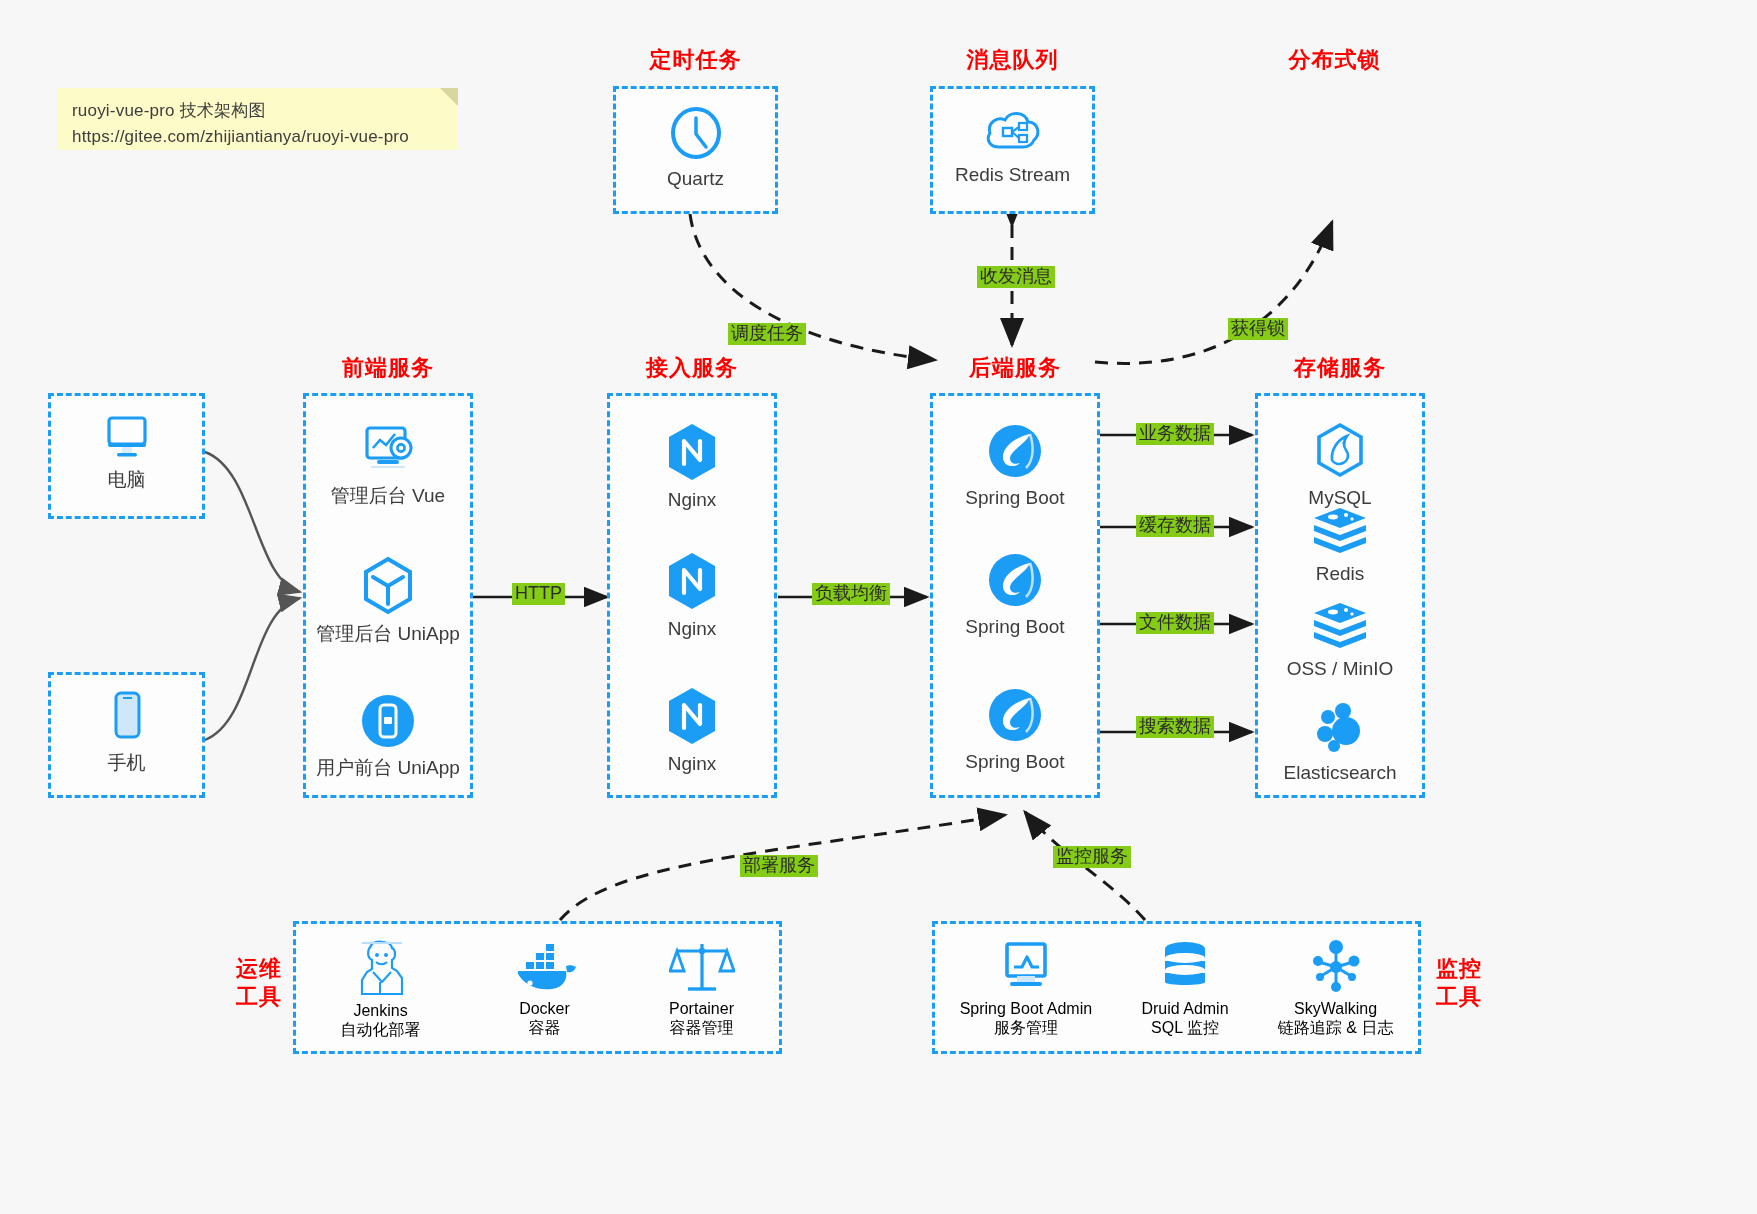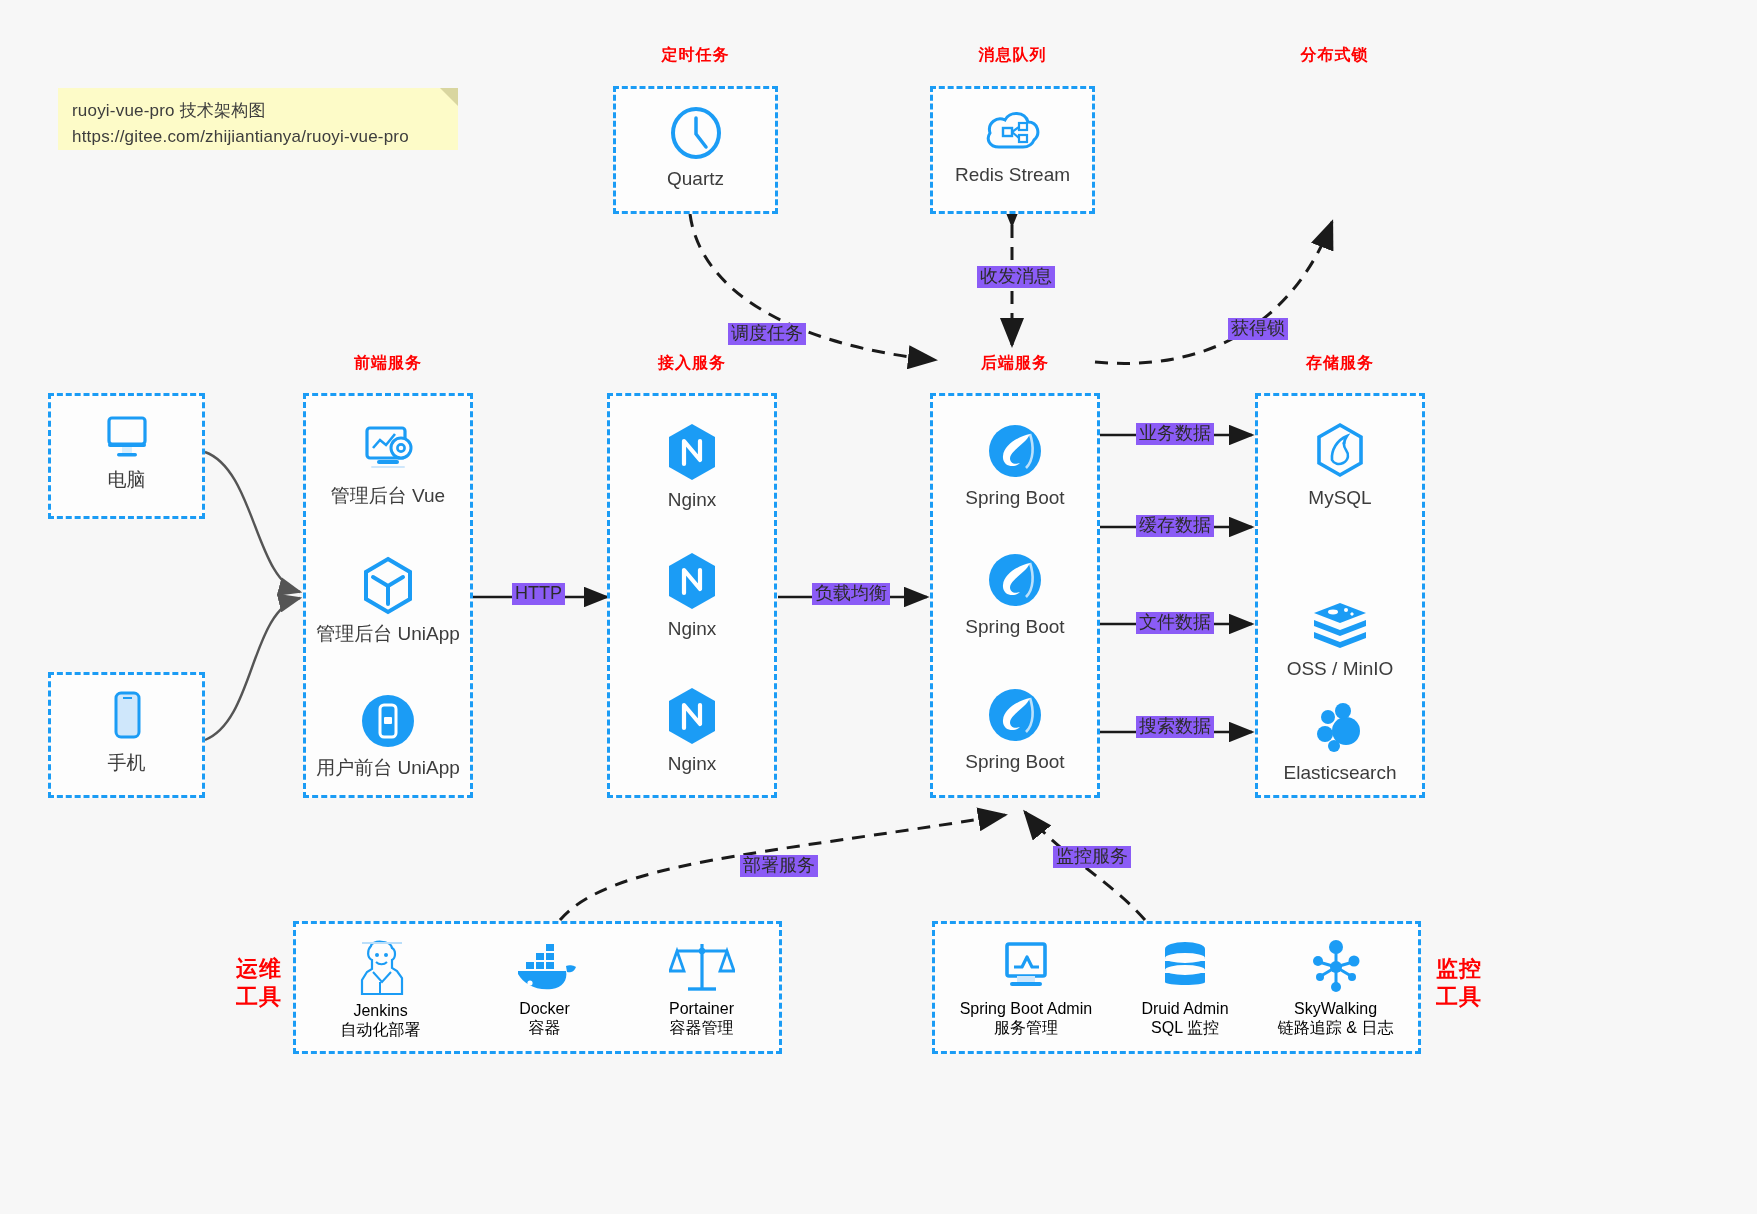--- a/index.html
+++ b/index.html
@@ -44,21 +44,21 @@
   .box {
     position: absolute;
     border: 3px dashed #1b9cf5;
     background: #fdfdfd;
     box-sizing: border-box;
   }
   .grp-title {
     position: absolute;
     color: #ff0000;
     font-weight: bold;
-    font-size: 16px;
+    font-size: 22px;
     white-space: nowrap;
     text-align: center;
     letter-spacing: 1px;
   }
   .grp-title.side {
     line-height: 1.25;
     font-size: 22px;
   }
 
   
@@ -78,21 +78,21 @@
     color: #3c3c3c;
     white-space: nowrap;
     line-height: 1.3;
   }
 
   
   .edge-lbl {
     position: absolute;
     font-size: 18px;
     color: #2b2b2b;
-    background: #8b5cf6;
+    background: #84cc16;
     padding: 0 3px;
     white-space: nowrap;
     line-height: 1.2;
   }
   svg.wires {
     position: absolute;
     left: 0; top: 0;
     width: 1757px;
     height: 1214px;
     pointer-events: none;
@@ -321,20 +321,33 @@
   <div class="box" style="left:1255px;top:393px;width:170px;height:405px;">
     <div class="node" style="top:26px;">
       <span class="ico">
         <svg width="54" height="58" viewBox="0 0 54 58">
           <path d="M27 3 L48 15 L48 41 L27 53 L6 41 L6 15 Z" fill="none" stroke="#1b9cf5" stroke-width="3.6"></path>
           <path d="M19 38 C18 28 24 18 34 14 C30 20 30 24 33 28 C36 32 36 38 30 41 C26 43 21 42 19 38 Z" fill="none" stroke="#1b9cf5" stroke-width="2.6"></path>
           <circle cx="31" cy="21" r="1.6" fill="#1b9cf5"></circle>
         </svg>
       </span>
       <div class="lbl">MySQL</div>
+    </div>
+    <div class="node" style="top:110px;">
+      <span class="ico">
+        <svg width="58" height="50" viewBox="0 0 58 50">
+          <path d="M29 2 L55 12 L29 22 L3 12 Z" fill="#1b9cf5"></path>
+          <path d="M3 19 L29 29 L55 19 L55 25 L29 35 L3 25 Z" fill="#1b9cf5"></path>
+          <path d="M3 31 L29 41 L55 31 L55 37 L29 47 L3 37 Z" fill="#1b9cf5"></path>
+          <ellipse cx="22" cy="11" rx="5" ry="2.4" fill="#ffffff"></ellipse>
+          <circle cx="35" cy="9" r="2" fill="#ffffff"></circle>
+          <path d="M39 13 l2-2 2 2 -2 2 z" fill="#ffffff"></path>
+        </svg>
+      </span>
+      <div class="lbl">Redis</div>
     </div>
     <div class="node" style="top:205px;">
       <span class="ico">
         <svg width="58" height="50" viewBox="0 0 58 50">
           <path d="M29 2 L55 12 L29 22 L3 12 Z" fill="#1b9cf5"></path>
           <path d="M3 19 L29 29 L55 19 L55 25 L29 35 L3 25 Z" fill="#1b9cf5"></path>
           <path d="M3 31 L29 41 L55 31 L55 37 L29 47 L3 37 Z" fill="#1b9cf5"></path>
           <ellipse cx="22" cy="11" rx="5" ry="2.4" fill="#ffffff"></ellipse>
           <circle cx="35" cy="9" r="2" fill="#ffffff"></circle>
           <path d="M39 13 l2-2 2 2 -2 2 z" fill="#ffffff"></path>

